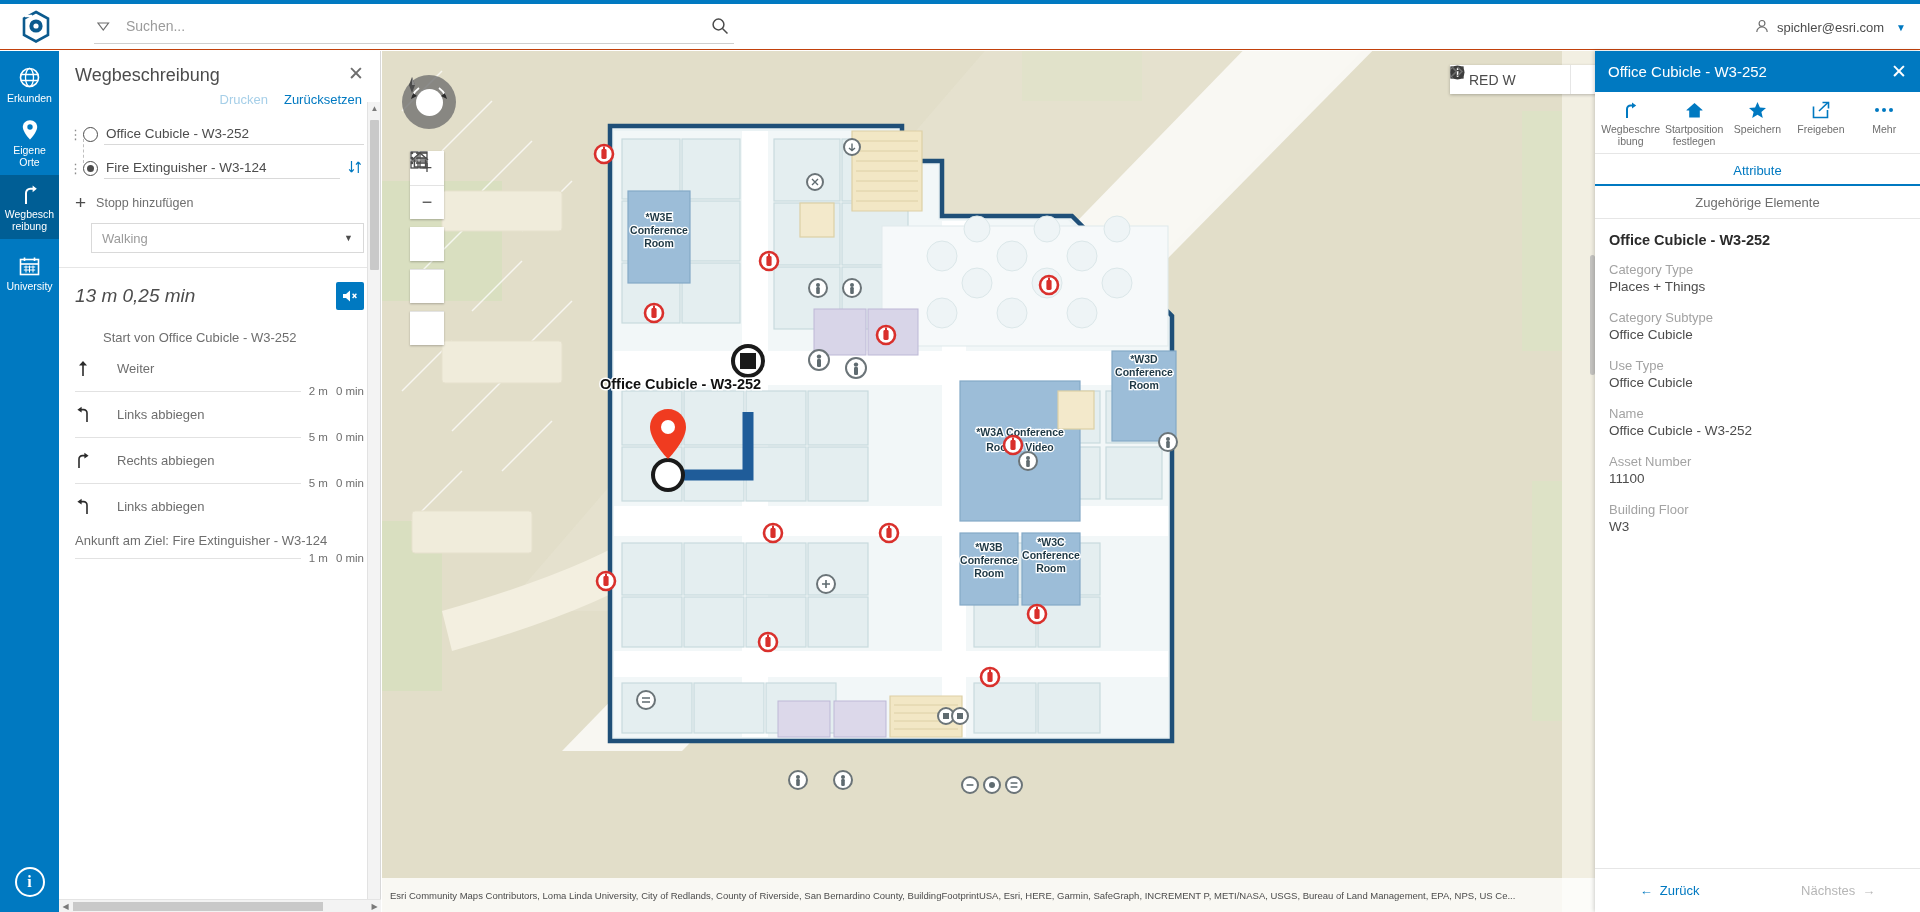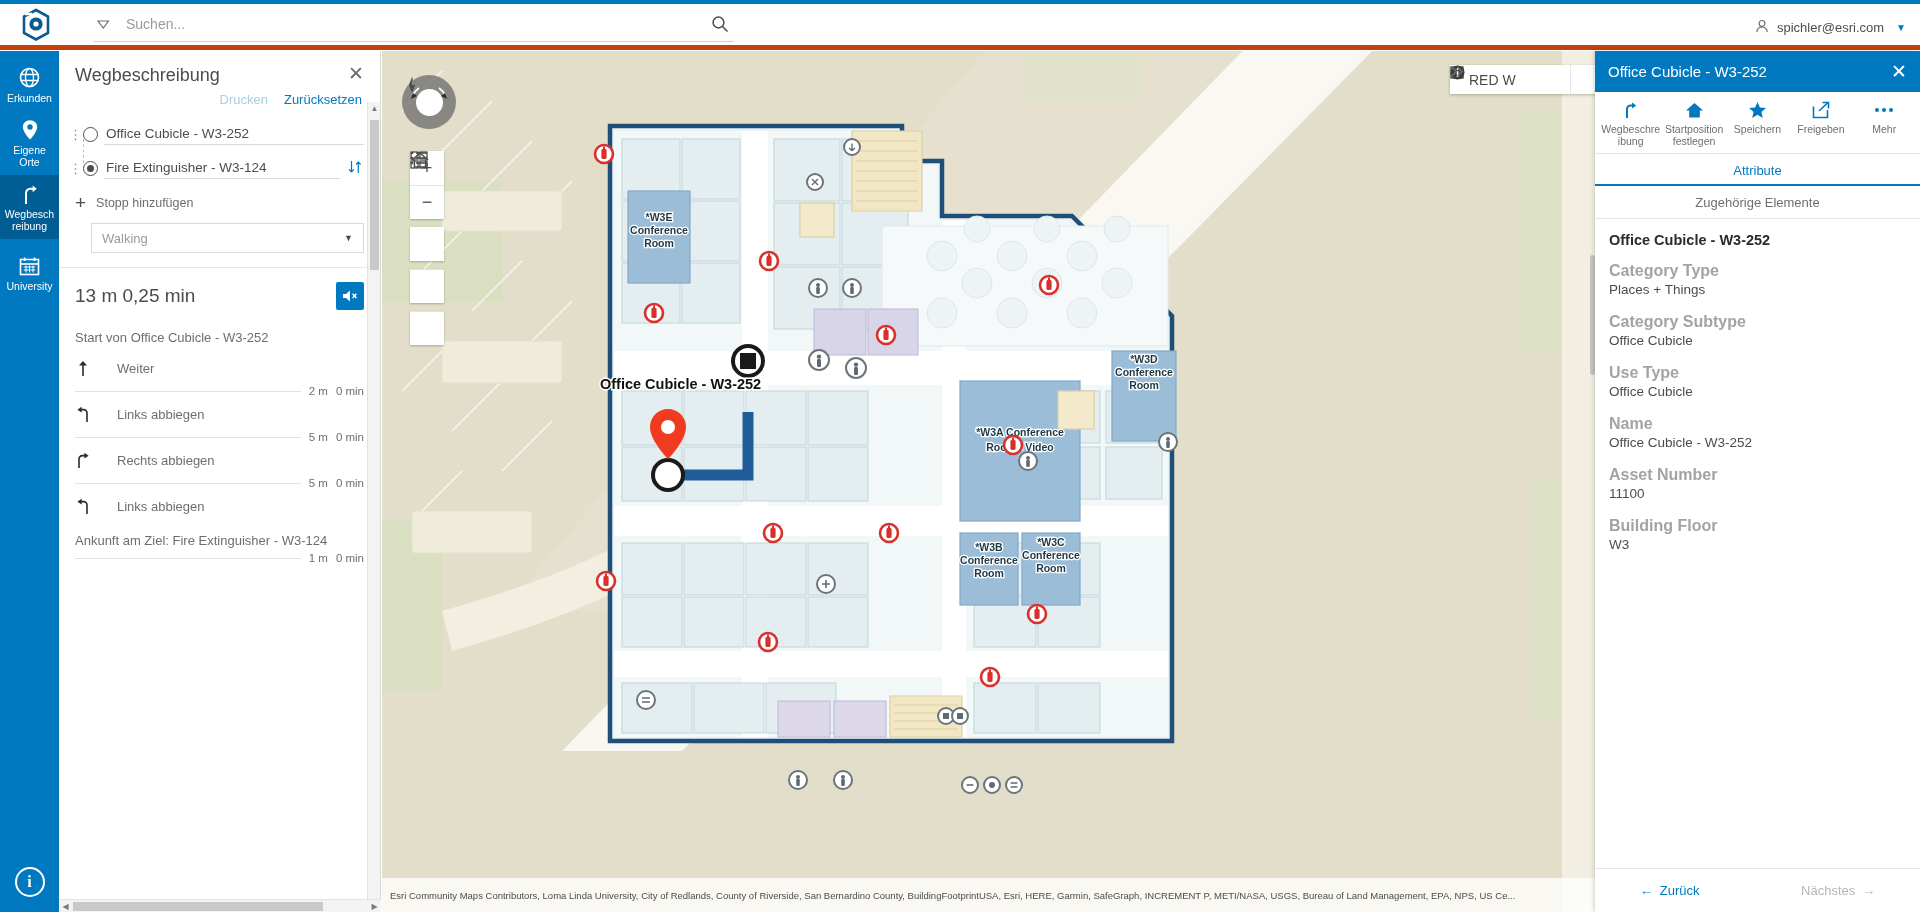--- a/index.html
+++ b/index.html
@@ -10,21 +10,21 @@
     color: #323232;
     background: #ffffff;
   }
   
   #app { position:relative; width:1920px; height:912px; }
   .topaccent { position:absolute; left:0; top:0; width:1920px; height:4px; background:#0079c1; }
 
   
   .header {
     position:absolute; left:0; top:4px; width:1920px; height:46px;
-    background:#ffffff; border-bottom:5px solid #c2410c;
+    background:#ffffff; border-bottom:1px solid #c2410c;
     display:flex; align-items:center;
   }
   .logo-box { width:72px; height:46px; display:flex; align-items:center; justify-content:center; }
   .logo-hex { width:34px; height:34px; }
   .search-wrap {
     display:flex; align-items:center; margin-left:22px; width:640px; height:34px;
     border-bottom:1px solid #cfcfcf;
   }
   .caret-down { width:18px; height:18px; display:flex; align-items:center; justify-content:center; color:#6e6e6e; }
   .search-input {
@@ -89,26 +89,26 @@
 
   .mode-wrap { padding:12px 16px 14px 32px; }
   .mode-sel {
     width:100%; height:30px; border:1px solid #d9d9d9; background:#fff; display:flex;
     align-items:center; justify-content:space-between; padding:0 10px; color:#9b9b9b; font-size:13px; cursor:pointer;
   }
   .mode-caret { color:#4c4c4c; font-size:9px; }
 
   .summary-bar { border-top:1px solid #e6e6e6; padding:14px 16px 10px 16px; display:flex;
       align-items:center; justify-content:space-between; }
-  .summary-txt { font-size:19px; color:#4c4c4c; }
+  .summary-txt { font-size:19px; color:#4c4c4c;font-style:italic; }
   .mute-btn { width:28px; height:28px; background:#0079c1; color:#fff; display:flex; align-items:center;
       justify-content:center; border-radius:2px; cursor:pointer; }
 
   .steps { padding:0 16px 0 16px; }
-  .step-origin { font-size:13px; color:#6e6e6e; padding:10px 0 6px 0; }
+  .step-origin { font-size:13px; color:#6e6e6e; padding:10px 0 6px 0;margin-left:28px; }
   .step-row { display:flex; align-items:center; gap:26px; padding:8px 0 8px 0; cursor:pointer; }
   .step-ico { width:16px; height:18px; display:flex; align-items:center; justify-content:center; color:#2b2b2b; }
   .step-lbl { font-size:13px; color:#6e6e6e; }
   .step-sep { display:flex; align-items:center; gap:8px; }
   .sep-line { flex:1; height:1px; background:#e2e2e2; }
   .sep-meta { font-size:11.5px; color:#6e6e6e; white-space:nowrap; }
   .step-dest { font-size:13px; color:#6e6e6e; padding:10px 0 4px 0; }
 
   
   .panel-scroll {
@@ -163,21 +163,21 @@
      border-bottom:1px solid #e6e6e6; }
   .tool { width:60px; display:flex; flex-direction:column; align-items:center; gap:3px; cursor:pointer; }
   .tool-ico { color:#0079c1; height:20px; display:flex; align-items:center; justify-content:center; }
   .tool-lbl { font-size:10.5px; color:#6e6e6e; text-align:center; line-height:12px; word-break:break-word; }
   .rp-tabs { display:flex; border-bottom:1px solid #e6e6e6;flex-direction:column; }
   .rp-tab { flex:1; text-align:center; padding:9px 0 8px; font-size:13px; color:#6e6e6e; cursor:pointer; }
   .rp-tab.active { color:#0079c1; box-shadow: inset 0 -2px 0 #0079c1; }
   .rp-body { flex:1; overflow:hidden; padding:13px 14px 0 14px; }
   .rp-h2 { font-size:14.5px; color:#2b2b2b; font-weight:bold; margin-bottom:14px; }
   .attr { margin-bottom:16px; }
-  .attr-k { font-size:16px; color:#a3a3a3; margin-bottom:2px;font-weight:bold; }
+  .attr-k { font-size:13px; color:#a3a3a3; margin-bottom:2px; }
   .attr-v { font-size:13.5px; color:#4c4c4c; }
   .rp-foot { height:44px; border-top:1px solid #e6e6e6; display:flex; align-items:center;
      justify-content:space-around; background:#fff; }
   .foot-btn { font-size:13px; color:#0079c1; cursor:pointer; display:flex; align-items:center; gap:7px; }
   .foot-btn.disabled { color:#b6b6b6; cursor:default;margin-left:12px; }
   .map-vscroll { position:absolute; right:325px; top:255px; width:5px; height:120px; background:#b9b9b9; border-radius:3px; opacity:.8;}
 
   
   .attribution {
     position:absolute; left:382px; bottom:0; width:1538px; height:34px; background:rgba(255,255,255,.78);

